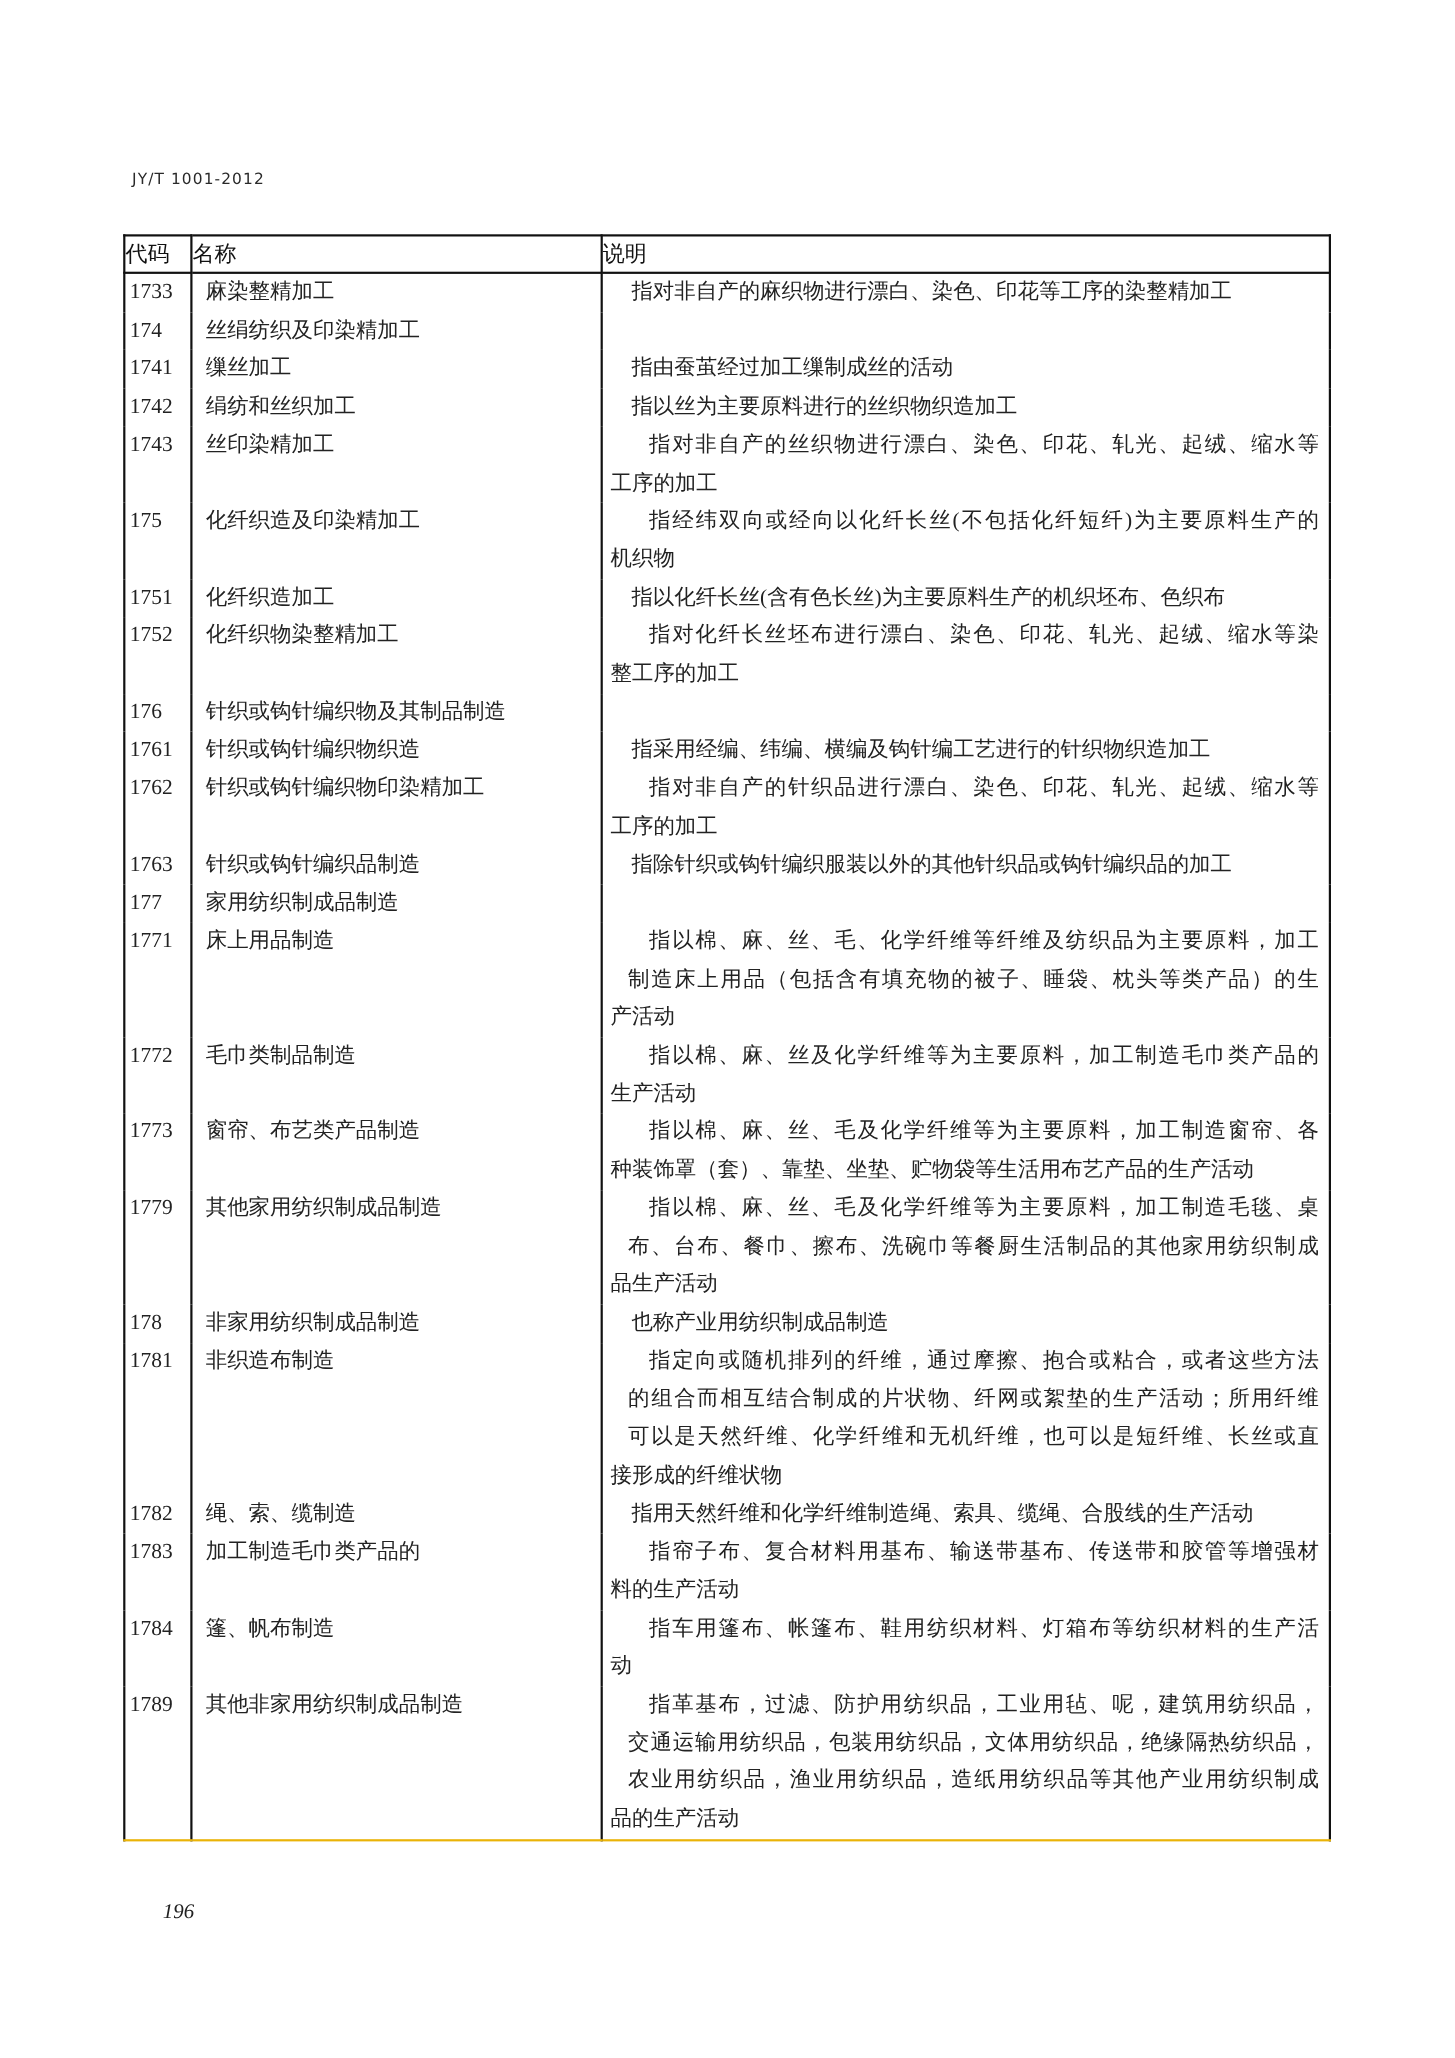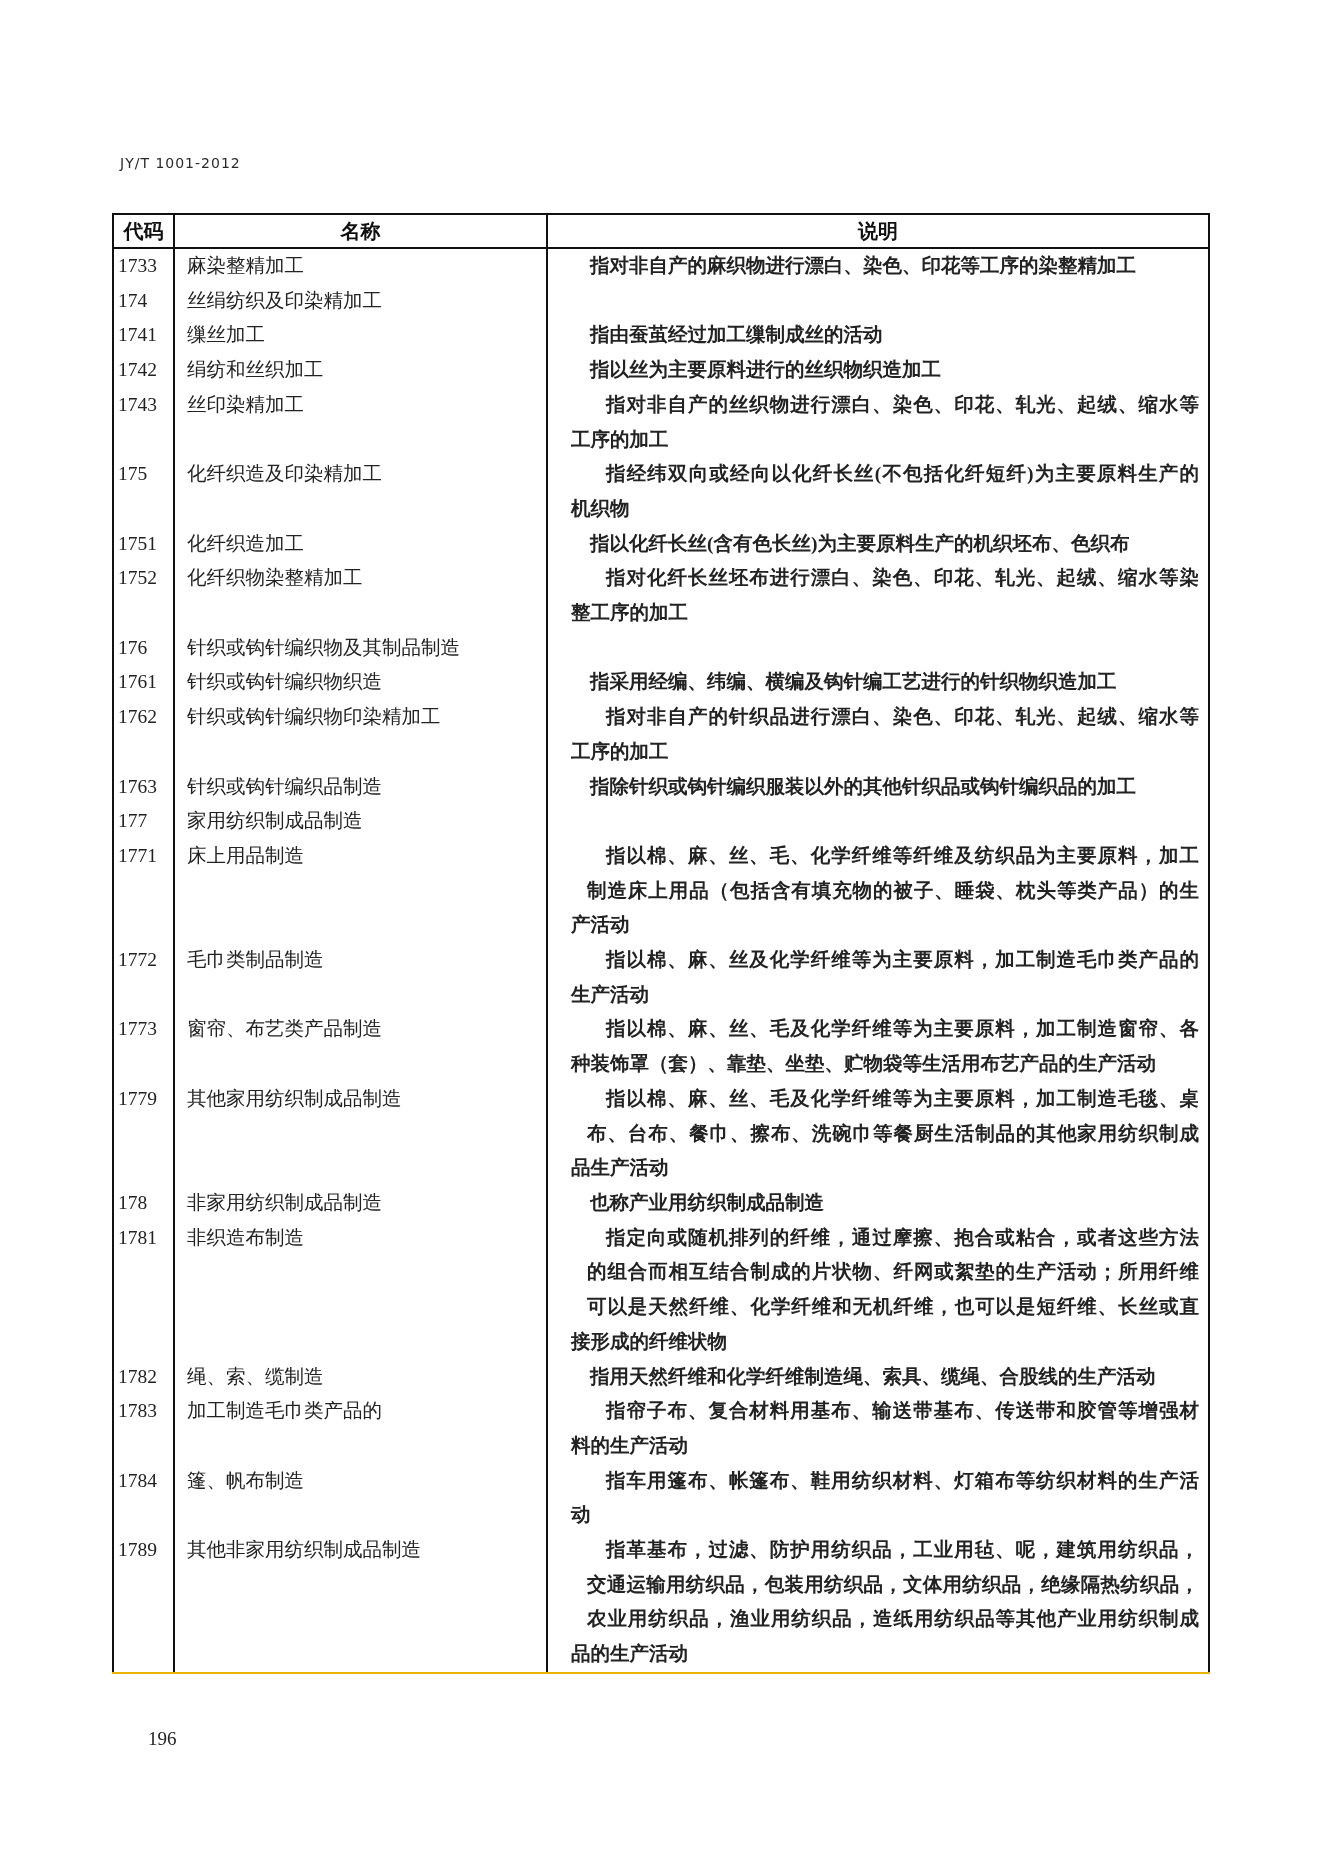--- a/index.html
+++ b/index.html
@@ -32,43 +32,44 @@
   .cls-table th, .cls-table td {
     border-left: 2px solid #111;
     border-right: 2px solid #111;
     padding: 0;
     vertical-align: top;
   }
   .cls-table thead th {
     border-top: 2px solid #111;
     border-bottom: 2px solid #111;
     font-size: 20px;
-    font-weight: bold;
-    text-align: center;
+    font-weight: normal;
+    text-align: left;
     height: 34px;
     line-height: 32px;
     color: #111;
   }
   .cls-table tbody td {
     font-size: 19.5px;
     line-height: 34.7px;
     color: #222;
   }
   .cls-table tbody tr:last-child td { border-bottom: 2px solid #eab308; }
   td.code { padding-left: 4px; font-family: "Liberation Serif", serif; }
   td.name { padding-left: 12px; padding-right: 6px; white-space: nowrap; overflow: hidden; }
-  td.desc { padding-left: 23px; padding-right: 9px; font-weight: bold; }
+  td.desc { padding-left: 7px; padding-right: 9px; }
   .desc-line { word-break: break-all; }
   .desc-line.first { padding-left: 19px; }
   .desc-line.fill { text-align: justify; text-align-last: justify; margin-left: 16px; }
   .page-number {
     position: absolute;
     left: 148px; top: 1728px;
     font-size: 19px;
     color: #222;
+    font-style: italic;
   }
 </style>
 </head>
 <body>
 
 <div class="doc-code">JY/T 1001-2012</div>
 
 <table class="cls-table">
   <colgroup>
     <col class="c-code">

